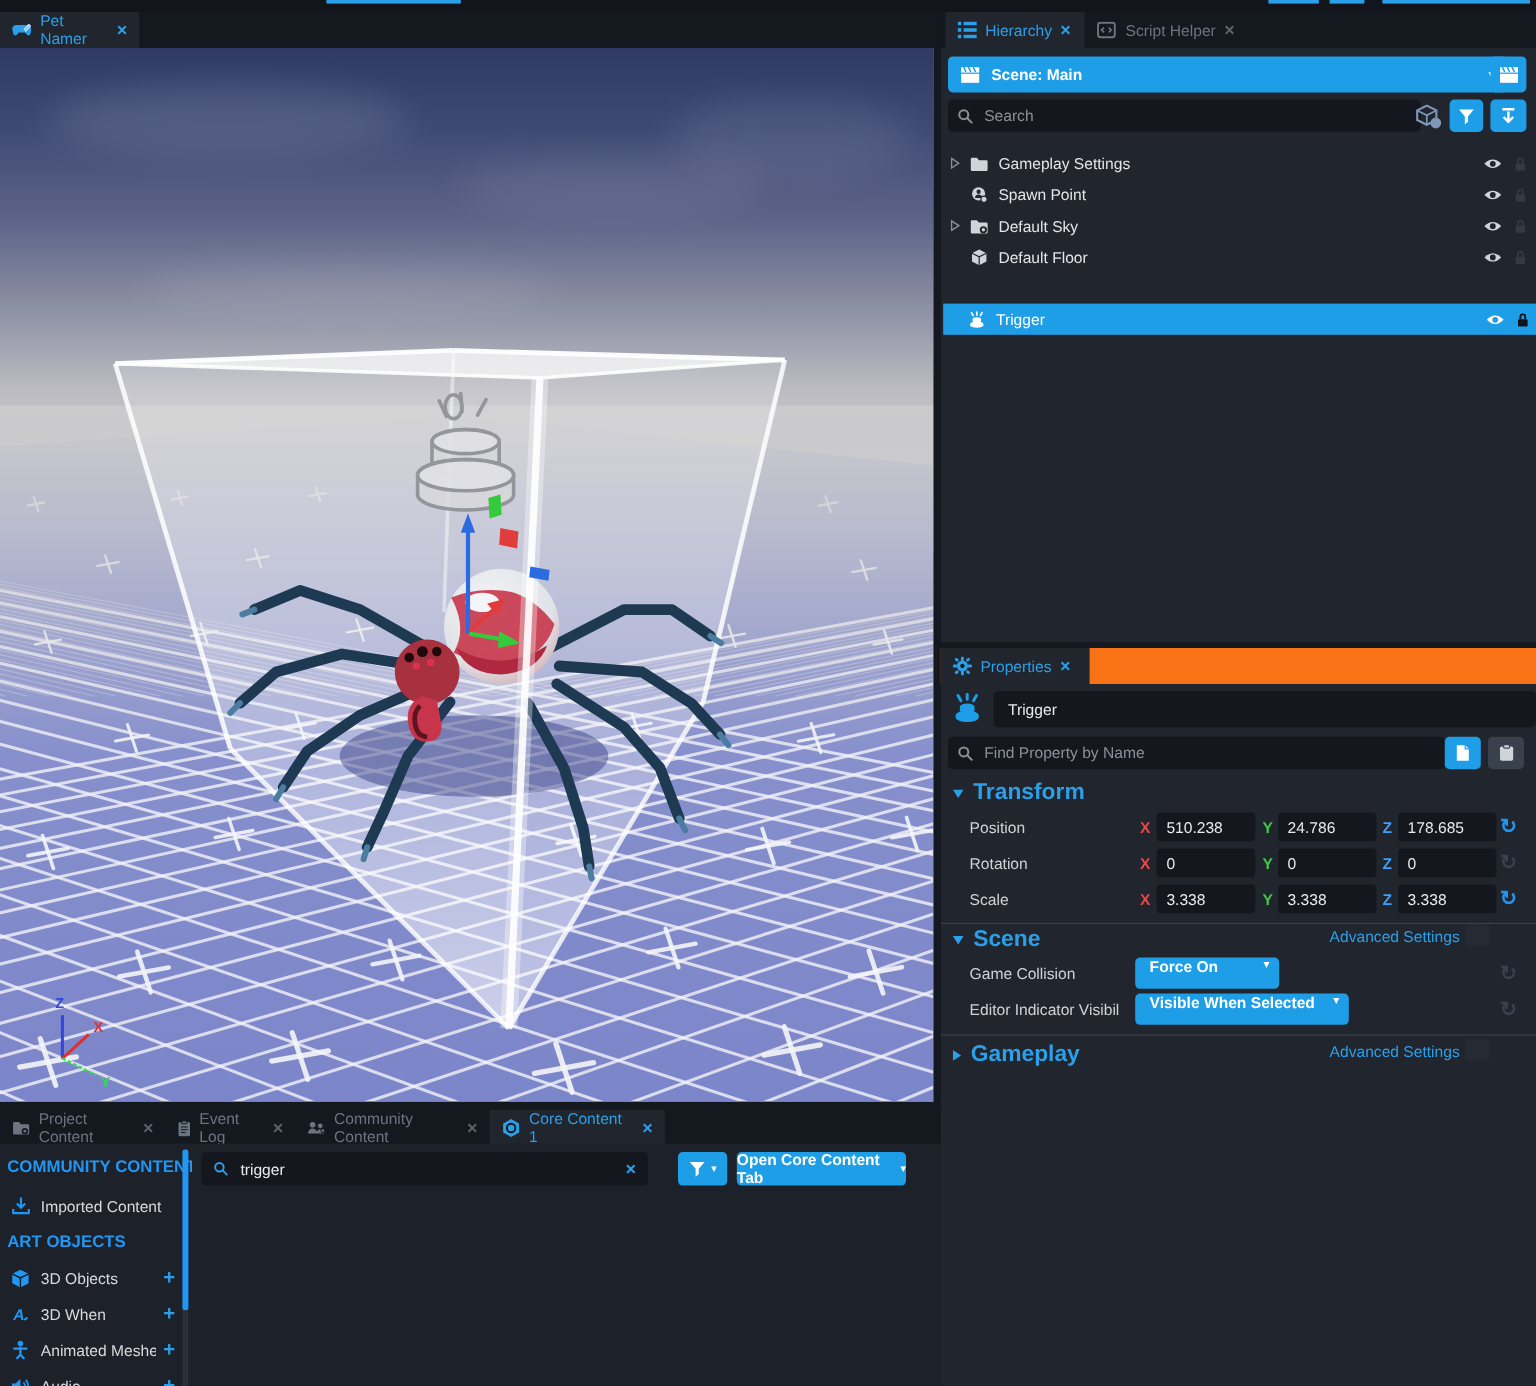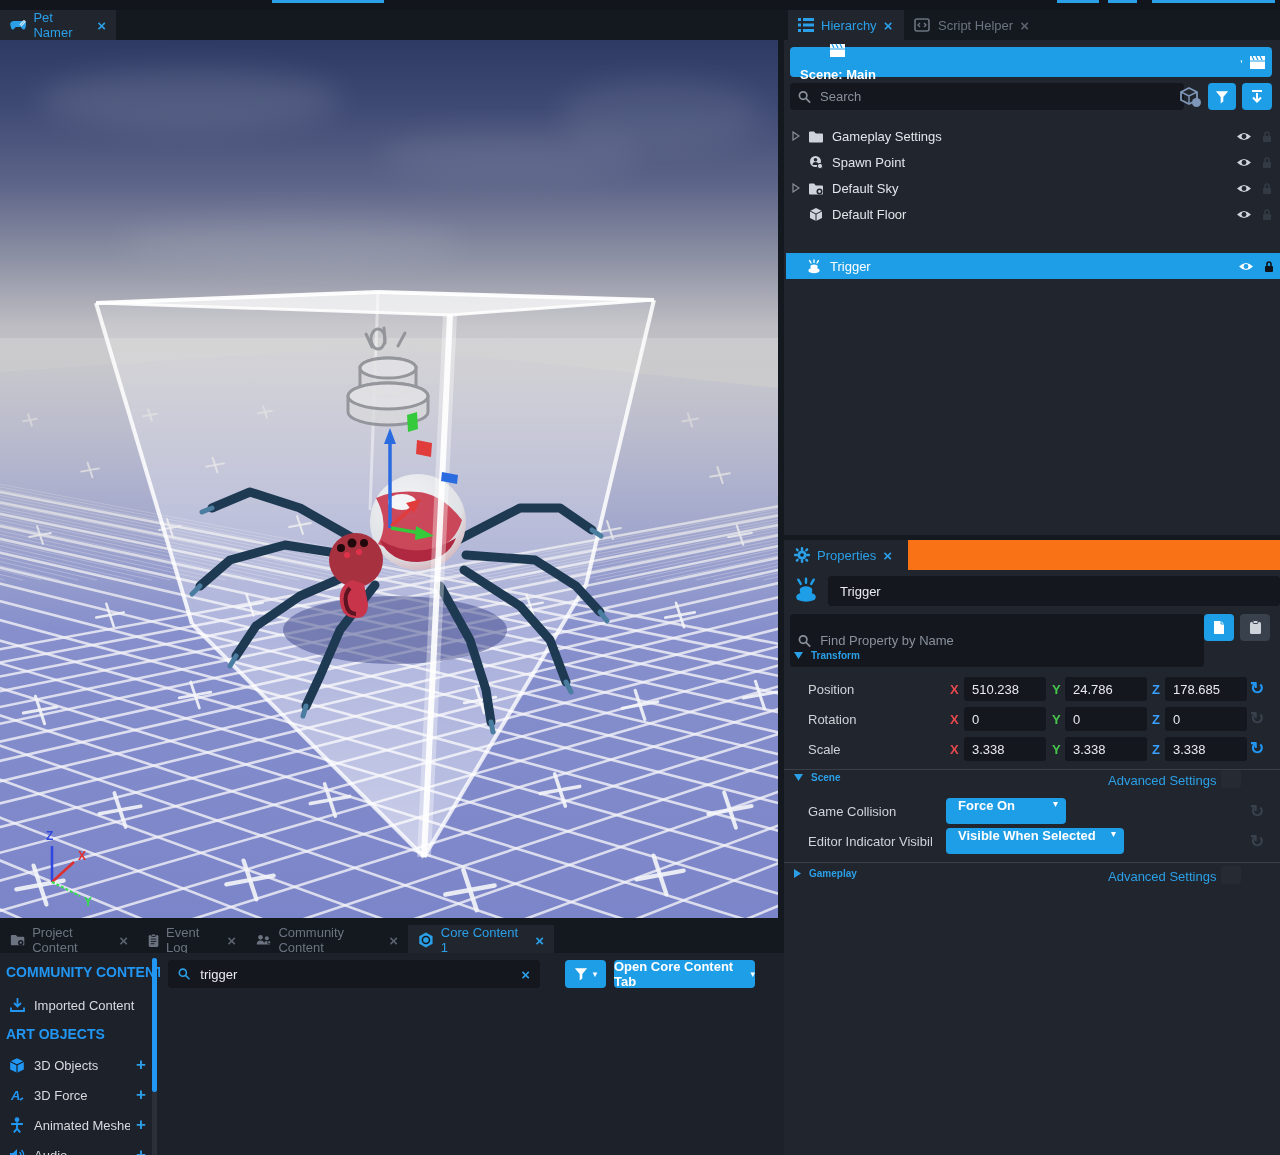--- a/index.html
+++ b/index.html
@@ -29,21 +29,21 @@
   .searchbox input::placeholder{color:#8a919c;}
   .treerow{position:absolute;left:4px;width:490px;height:26px;display:flex;align-items:center;color:#e2e5ea;font-size:13px;}
   .treerow.sel{background:#1f9ee8;color:#fff;left:2px;width:494px;}
   .tr-arrow{width:16px;display:flex;justify-content:center;}
   .tr-icon{width:24px;display:flex;justify-content:center;}
   .tr-label{flex:1;padding-left:4px;}
   .tr-eye{width:24px;display:flex;justify-content:center;}
   .tr-lock{width:22px;display:flex;justify-content:center;}
   #propsbar{left:784px;top:540px;width:496px;height:30px;background:#f97316;display:flex;}
   #propsbody{left:784px;top:570px;width:496px;height:585px;background:#21252d;}
-  .sechdr{display:flex;align-items:center;gap:8px;color:#2ba0e8;font-weight:bold;font-size:10px;}
+  .sechdr{display:flex;align-items:center;gap:8px;color:#2ba0e8;font-weight:bold;font-size:19px;}
   .prow-label{color:#cfd3d8;font-size:13px;}
   .axis{font-weight:bold;font-size:13px;}
   input.num{position:absolute;background:#14171d;border:0;border-radius:3px;color:#e8eaef;font-size:13px;
     padding:0 8px;height:24px;width:66px;outline:none;font-family:"Liberation Sans",sans-serif;}
   .reset{position:absolute;font-size:17px;font-weight:bold;color:#2196f3;transform:scaleX(-1);cursor:pointer;}
   .reset.dim{color:#39414d;}
   .dd{position:absolute;height:26px;background:#1f9ee8;border-radius:4px;color:#fff;font-weight:bold;font-size:13px;
     display:flex;align-items:flex-start;justify-content:space-between;padding:0 8px 0 12px;cursor:pointer;}
   .advs{position:absolute;color:#2ba0e8;font-size:13px;}
   .chk{position:absolute;width:20px;height:18px;background:#262b33;border-radius:3px;}
@@ -489,21 +489,21 @@
       <path d="M6,5 L4,7 L6,9 M10,5 L12,7 L10,9" stroke="#6b7480" stroke-width="1.4" fill="none"></path>
     </svg>
     <span>Script Helper</span>
     <span class="x">×</span>
   </div>
 </div>
 
 <div id="hierbody" class="abs">
 
   <div class="bluebtn abs" style="left:6px;top:7px;width:446px;height:30px;padding:0 10px;justify-content:space-between;">
-    <span style="display:flex;align-items:center;gap:9px;flex-direction:column;">
+    <span style="display:flex;align-items:center;gap:9px;">
       <svg class="icon-svg" width="17" height="15" viewBox="0 0 17 15">
         <rect x="1" y="1" width="15" height="4.5" fill="#fff"></rect>
           <path d="M3,1 l2,4 M7,1 l2,4 M11,1 l2,4" stroke="#1f9ee8" stroke-width="1.3"></path>
         <rect x="1" y="6.5" width="15" height="7.5" fill="#fff"></rect>
       </svg>
       <span style="font-weight:bold;font-size:13px;">Scene: Main</span>
     </span>
     <span style="font-size:11px;">▾</span>
   </div>
   <div class="bluebtn abs" style="left:458px;top:7px;width:30px;height:30px;justify-content:center;">
@@ -697,21 +697,21 @@
           <path d="M5,4 l-1.4,-2.4"></path>
           <path d="M8,3.4 V1"></path>
           <path d="M11,4 l1.4,-2.4"></path>
         </g>
         <path d="M4.5,7 a3.5,1.6 0 0 1 7,0 v1.6 a3.5,1.6 0 0 1 -7,0 z" fill="#1f9ee8"></path>
         <path d="M2.5,11 a5.5,2.2 0 0 1 11,0 v1 a5.5,2.2 0 0 1 -11,0 z" fill="#1f9ee8"></path>
       </svg>
   </div>
   <input class="abs" style="left: 44px; top: 6px; width: 428px; height: 30px; background: rgb(20, 23, 29); border: 0px; border-radius: 4px; color: rgb(232, 234, 239); font-size: 13px; padding: 0px 12px; outline: none; font-family: &quot;Liberation Sans&quot;, sans-serif;" value="Trigger">
 
-  <div class="searchbox abs" style="left:6px;top:44px;width:398px;height:27px;padding:13px 8px;gap:7px;">
+  <div class="searchbox abs" style="left:6px;top:44px;width:398px;height:27px;padding:0 8px;gap:7px;">
     <svg class="icon-svg" width="14" height="14" viewBox="0 0 14 14">
       <circle cx="5.5" cy="5.5" r="4" fill="none" stroke="#8a919c" stroke-width="1.8"></circle>
       <line x1="8.5" y1="8.5" x2="13" y2="13" stroke="#8a919c" stroke-width="1.8"></line>
     </svg>
     <input placeholder="Find Property by Name" style="">
   </div>
   <div class="bluebtn abs" style="left:420px;top:44px;width:30px;height:27px;justify-content:center;">
     <svg width="14" height="15" viewBox="0 0 14 15">
       <path d="M2,1 h7 l3,3 v10 h-10 z" fill="#fff"></path>
         <path d="M9,1 v3 h3" fill="none" stroke="#1f9ee8"></path>
@@ -858,21 +858,21 @@
       <span class="si-label">3D Objects</span>
       <span class="si-plus">+</span>
     </div>
     <div class="side-item" style="top:128px;">
       <span class="si-icon">
         <svg width="16" height="15" viewBox="0 0 16 15">
             <text x="2" y="12" font-size="13" font-weight="bold" font-style="italic" fill="#2196f3" font-family="Liberation Sans,sans-serif">A</text>
             <path d="M11,12 l3,-2" stroke="#2196f3" stroke-width="1.6"></path>
           </svg>
         </span>
-      <span class="si-label">3D Force</span>
+      <span class="si-label">3D When</span>
       <span class="si-plus">+</span>
     </div>
     <div class="side-item" style="top:158px;">
       <span class="si-icon">
         <svg width="14" height="16" viewBox="0 0 13 15">
             <circle cx="6.5" cy="2.5" r="2.2" fill="#2196f3"></circle>
             <path d="M6.5,5 V11 M1,6.5 H12 M6.5,11 L3.5,14.5 M6.5,11 L9.5,14.5" stroke="#2196f3" stroke-width="1.8" fill="none"></path>
           </svg>
         </span>
       <span class="si-label">Animated Meshes</span>

